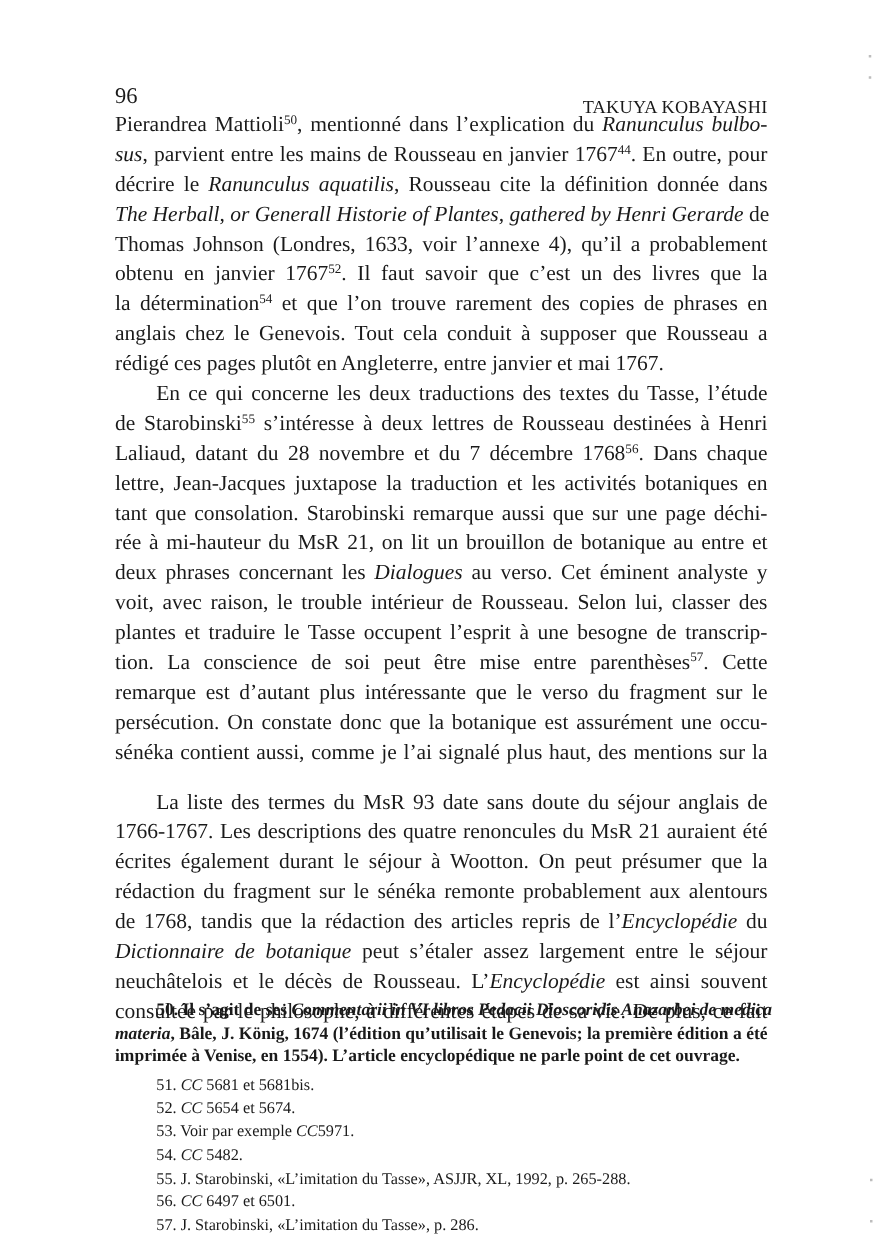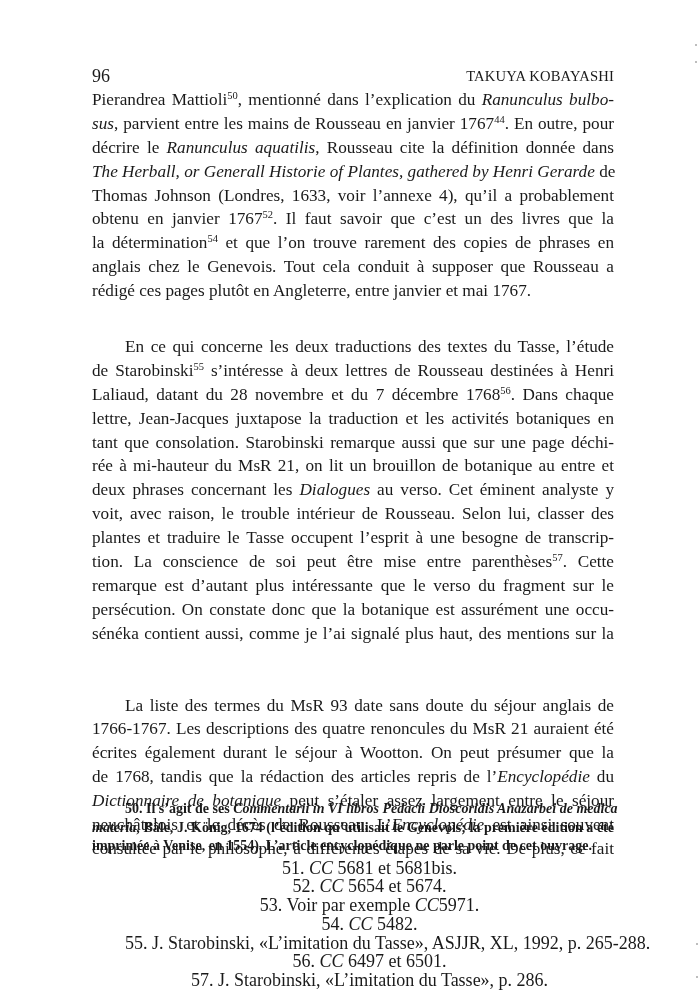--- a/index.html
+++ b/index.html
@@ -6,38 +6,38 @@
   body {
     width: 700px; height: 990px; position: relative; overflow: hidden;
     font-family: "Liberation Serif", "DejaVu Serif", serif; color: #1a1a1a;
   }
   .running-head {
     position: absolute; top: 50px; left: 92px; width: 522px; height: 22px;
     font-size: 16px;
     margin-top: 16px;
   }
   .page-number { position: absolute; left: 0; top: 0; font-size: 18px; }
-  .author-head { position: absolute; right: 0; top: 2px; font-size: 14.6px; letter-spacing: 0.2px; }
+  .author-head { position: absolute; right: 0; top: 12px; font-size: 14.6px; letter-spacing: 0.2px; }
   .body-text { position: absolute; top: 88px; left: 92px; width: 522px; }
   .line {
     font-size: 17.2px; line-height: 23.9px; height: 23.9px;
     white-space: nowrap; text-align: justify; text-align-last: justify;
   }
   .line.last { text-align-last: left; }
-  .line.indent { text-indent: 33px; margin-top: 32px; }
+  .line.indent { text-indent: 33px; }
   .para-gap { height: 16px; }
   sup { font-size: 10.5px; line-height: 0; vertical-align: 6px; }
   .footnotes { position: absolute; top: 800px; left: 92px; width: 522px; }
   .fn-line {
     font-size: 14px; line-height: 18.5px; height: 18.5px;
     white-space: nowrap; text-align: justify; text-align-last: justify; font-weight: bold;
   }
   .fn-line.last { text-align-last: left; }
   .fn-line.indent { text-indent: 33px; }
-  .fn-item { font-size: 18px; line-height: 18.5px; height: 18.8px; padding-left: 33px; white-space: nowrap; text-align: center; }
+  .fn-item { font-size: 13px; line-height: 18.5px; height: 18.8px; padding-left: 33px; white-space: nowrap; }
   .edge-mark { position: absolute; width: 2px; height: 2px; background: #bdbdbd; }
 </style>
 </head>
 <body>
 
 <div class="running-head">
   <span class="page-number">96</span>
   <span class="author-head">TAKUYA KOBAYASHI</span>
 </div>
 
@@ -66,20 +66,21 @@
       <div class="line">tion. La conscience de soi peut être mise entre parenthèses<sup>57</sup>. Cette</div>
       <div class="line">remarque est d’autant plus intéressante que le verso du fragment sur le</div>
       <div class="line">persécution. On constate donc que la botanique est assurément une occu-</div>
       <div class="line">sénéka contient aussi, comme je l’ai signalé plus haut, des mentions sur la</div>
     </div>
     <div class="para-gap"></div>
     <div>
       <div class="line indent">La liste des termes du MsR 93 date sans doute du séjour anglais de</div>
       <div class="line">1766-1767. Les descriptions des quatre renoncules du MsR 21 auraient été</div>
       <div class="line">écrites également durant le séjour à Wootton. On peut présumer que la</div>
+      <div class="line">rédaction du fragment sur le sénéka remonte probablement aux alentours</div>
       <div class="line">de 1768, tandis que la rédaction des articles repris de l’<i>Encyclopédie</i> du</div>
       <div class="line"><i>Dictionnaire de botanique</i> peut s’étaler assez largement entre le séjour</div>
       <div class="line">neuchâtelois et le décès de Rousseau. L’<i>Encyclopédie</i> est ainsi souvent</div>
       <div class="line">consultée par le philosophe, à différentes étapes de sa vie. De plus, ce fait</div>
     </div>
   </div>
 
 <div class="footnotes" id="footnotes">
     <div>
       <div class="fn-line indent">50. Il s’agit de ses <i>Commentarii in VI libros Pedacii Dioscoridis Anazarbei de medica</i></div>

